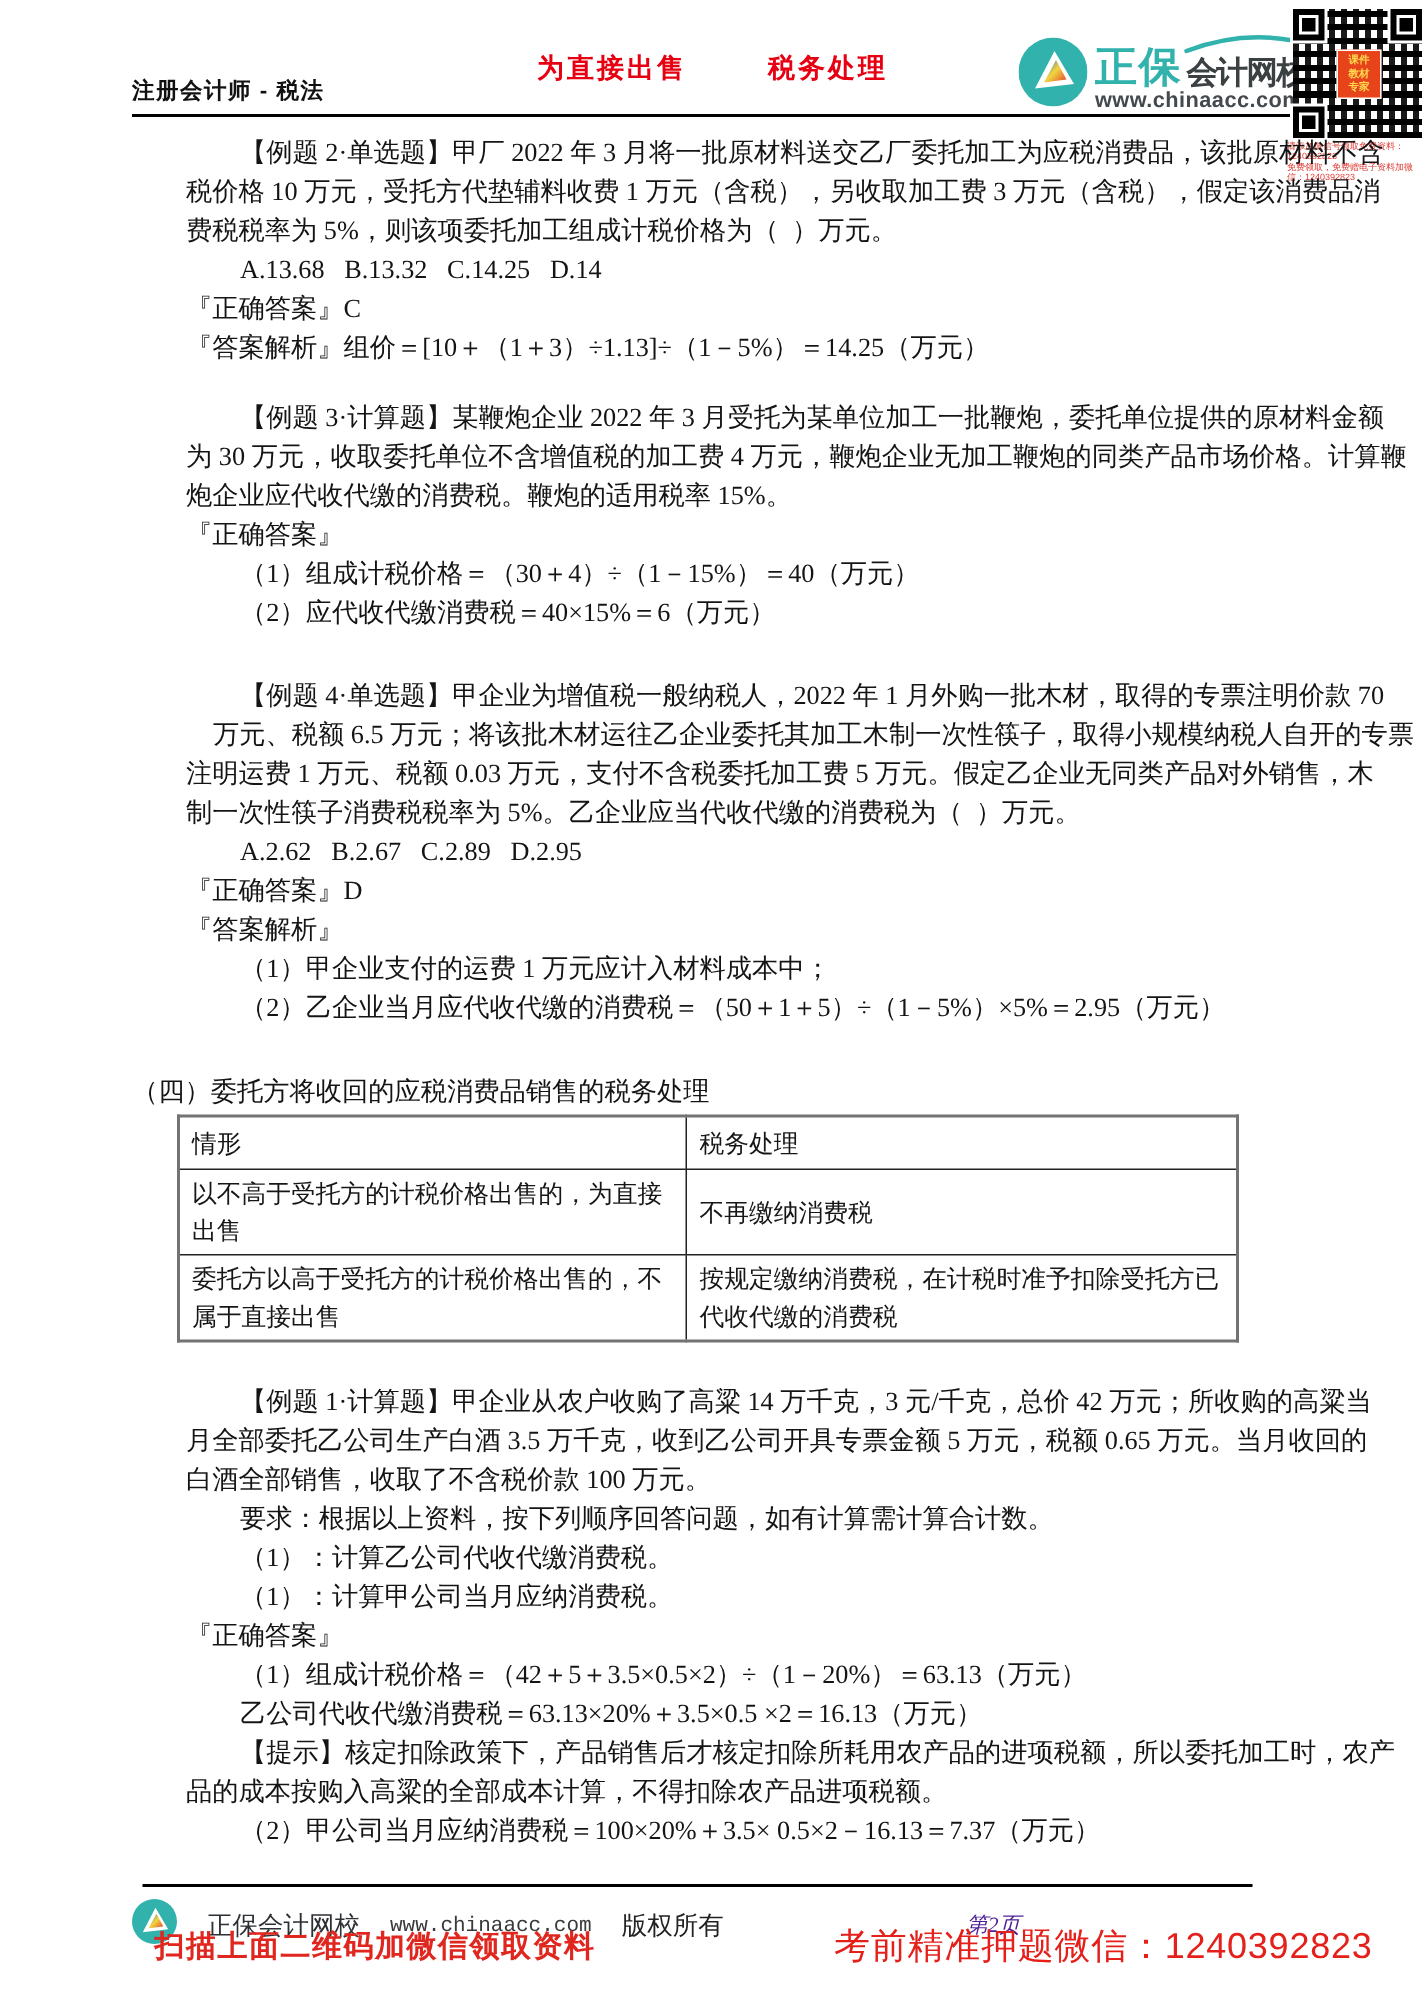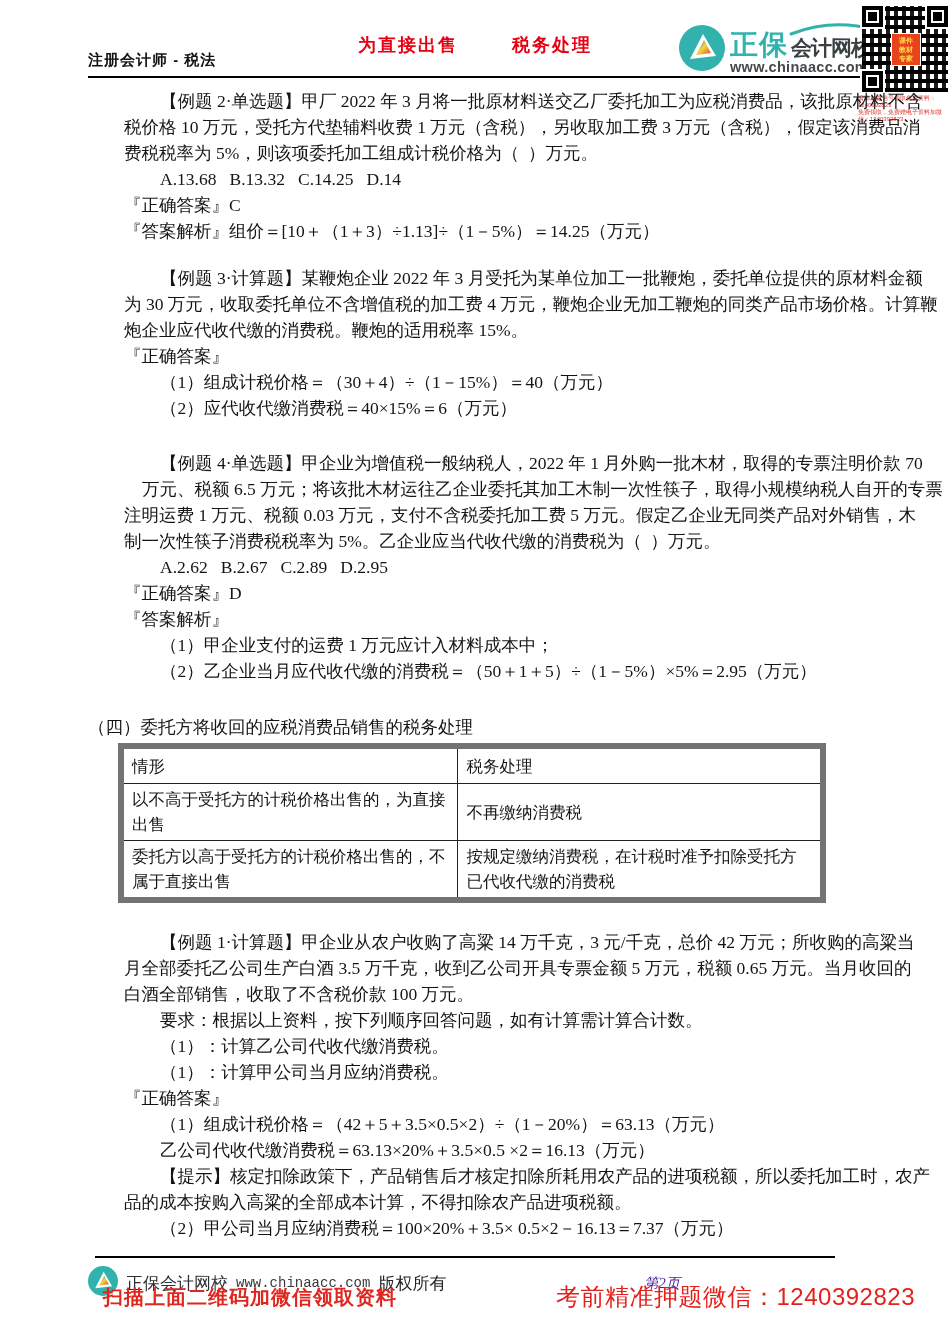--- a/index.html
+++ b/index.html
@@ -48,27 +48,27 @@
   .line.i2{padding-left:36px;}
   .example{margin:0;}
   #ex2{margin-bottom:21px;}
   #ex3{margin-bottom:29px;}
   #ex4{margin-bottom:30px;}
   .section-heading{line-height:26px;font-size:17.5px;color:#141414;}
   table.tax{border-collapse:collapse;width:708px;margin:3px 0 26px 30px;
             font-size:16.5px;color:#161616;table-layout:fixed;}
   table.tax th,table.tax td{border:1.5px solid #222;font-weight:normal;text-align:left;
             padding:2px 8px;vertical-align:middle;line-height:25px;}
-  table.tax{border:6px solid #737373;}
+  table.tax{border:2px solid #737373;}
   table.tax tr.hdr th{height:30px;}
   table.tax tr.row td{height:52px;}
 
   
   .footer-rule{position:absolute;left:95px;top:1256px;width:740px;height:2px;background:#000;}
-  .footer-brand{position:absolute;left:88px;top:1266px;display:flex;align-items:center;gap:8px;}
+  .footer-brand{position:absolute;left:88px;top:1266px;display:flex;align-items:center;gap:20px;}
   .footer-brand .fb-name{font-size:17px;color:#2c2f33;}
   .footer-brand .fb-url{font-family:"Liberation Mono",monospace;font-size:14px;color:#3a3a3a;}
   .footer-brand .fb-copy{font-size:17px;color:#222;}
   .footer-scan{position:absolute;left:103px;top:1284px;font-size:20px;font-weight:bold;
                color:var(--footer-red,#e0271f);letter-spacing:1px;}
   .footer-page{position:absolute;left:644px;top:1274px;font-size:14.5px;color:#4c1d95;font-style:italic;}
   .footer-wechat{position:absolute;left:556px;top:1281px;font-size:24px;font-weight:normal;
                  font-family:"Liberation Sans",sans-serif;color:#e51f1a;letter-spacing:.5px;}
 </style>
 </head>

